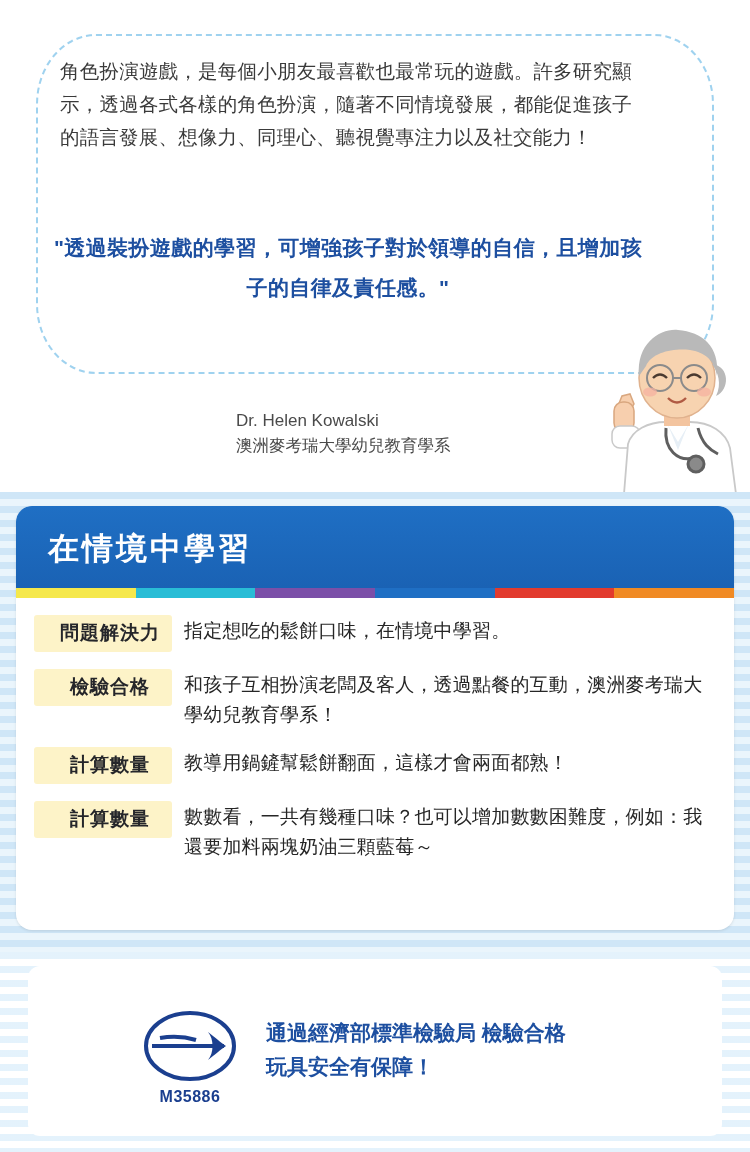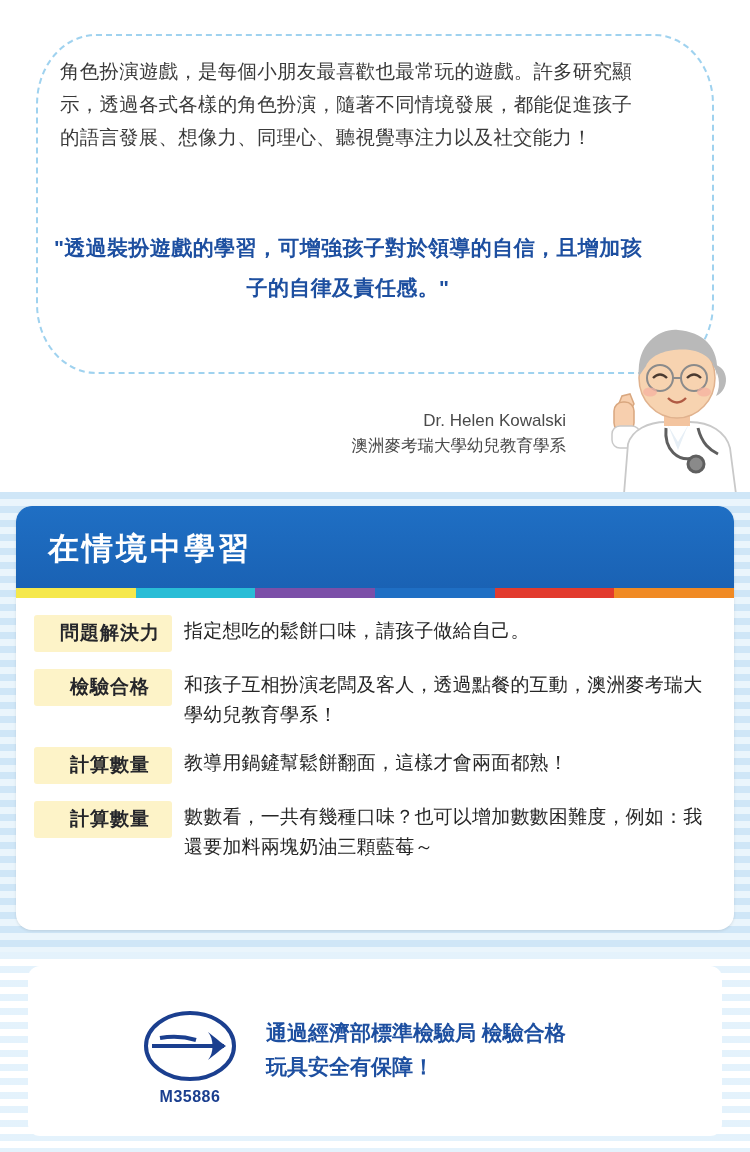--- a/index.html
+++ b/index.html
@@ -61,21 +61,21 @@
     line-height: 40px;
     color: #1d4fa0;
     letter-spacing: 0.4px;
   }
 
   .attrib {
     position: absolute;
     left: 236px;
     top: 408px;
     width: 330px;
-    text-align: right;
+    text-align: left;
     color: #4a4a4a;
     font-size: 16.5px;
     line-height: 25px;
   }
   .attrib .name { font-size: 17px; }
   .attrib .org  { font-size: 16.5px; }
 
   
   .doctor {
     position: absolute;
@@ -294,21 +294,21 @@
       <div style="flex:1;background:#29bdd6"></div>
       <div style="flex:1;background:#7b4fa8"></div>
       <div style="flex:1;background:#1f6fc4"></div>
       <div style="flex:1;background:#e23b2e"></div>
       <div style="flex:1;background:#f08a24"></div>
     </div>
 
     <div class="rows">
       <div class="row">
         <div class="row-tag">問題解決力</div>
-        <div class="row-text">指定想吃的鬆餅口味，請孩子做給自己。</div>
+        <div class="row-text">指定想吃的鬆餅口味，在情境中學習。</div>
       </div>
       <div class="row">
         <div class="row-tag">檢驗合格</div>
         <div class="row-text">和孩子互相扮演老闆及客人，透過點餐的互動，澳洲麥考瑞大學幼兒教育學系！</div>
       </div>
       <div class="row">
         <div class="row-tag">計算數量</div>
         <div class="row-text">教導用鍋鏟幫鬆餅翻面，這樣才會兩面都熟！</div>
       </div>
       <div class="row">

